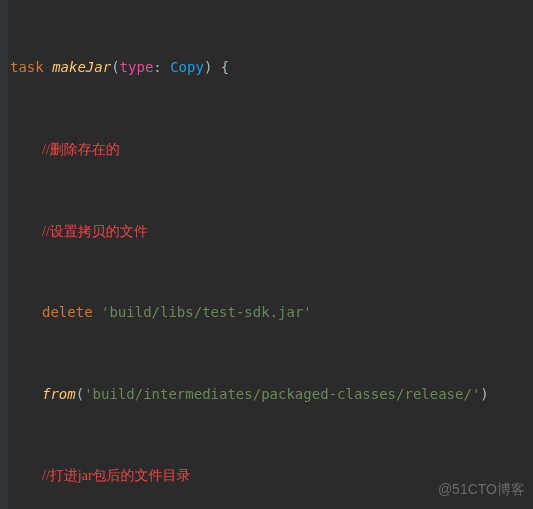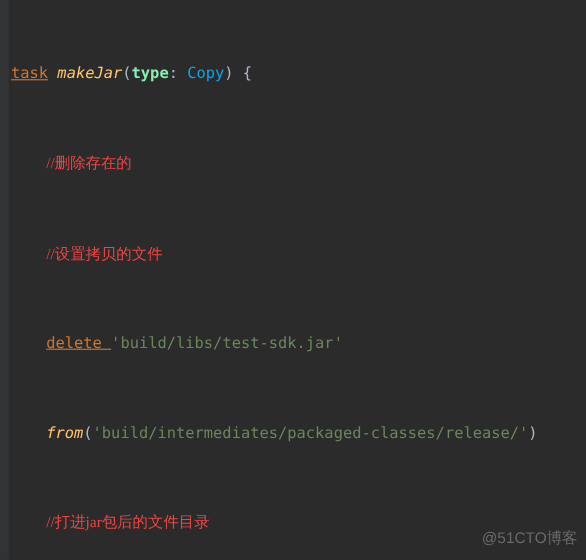--- a/index.html
+++ b/index.html
@@ -26,28 +26,28 @@
       padding-left: 8px;
       white-space: pre;
     }
     .line {
       height: 27px;
       display: flex;
       align-items: center;
       padding-left: 2px;
     }
     .indent { display: inline-block; width: 32px; }
-    .kw { color: #cc7832; text-decoration: underline; }
+    .kw { color: #cc7832; }
     .method { color: #ffc66d; font-style: italic; }
     .type { color: #0ea5e9; }
     .paren { color: #a9b7c6; }
     .brace { color: #a9b7c6; }
     .str { color: #6a8759; }
     .comment { color: #ef4444; font-family: Liberation Serif, serif; }
-    .ident { color: #86efac; font-weight: bold; }
+    .ident { color: #ec4899; }
     .plain { color: #a9b7c6; }
     .watermark {
       position: absolute;
       right: 8px;
       bottom: 6px;
       color: #6a6a6a;
       font-size: 14px;
       font-family: sans-serif;
     }
   </style>

